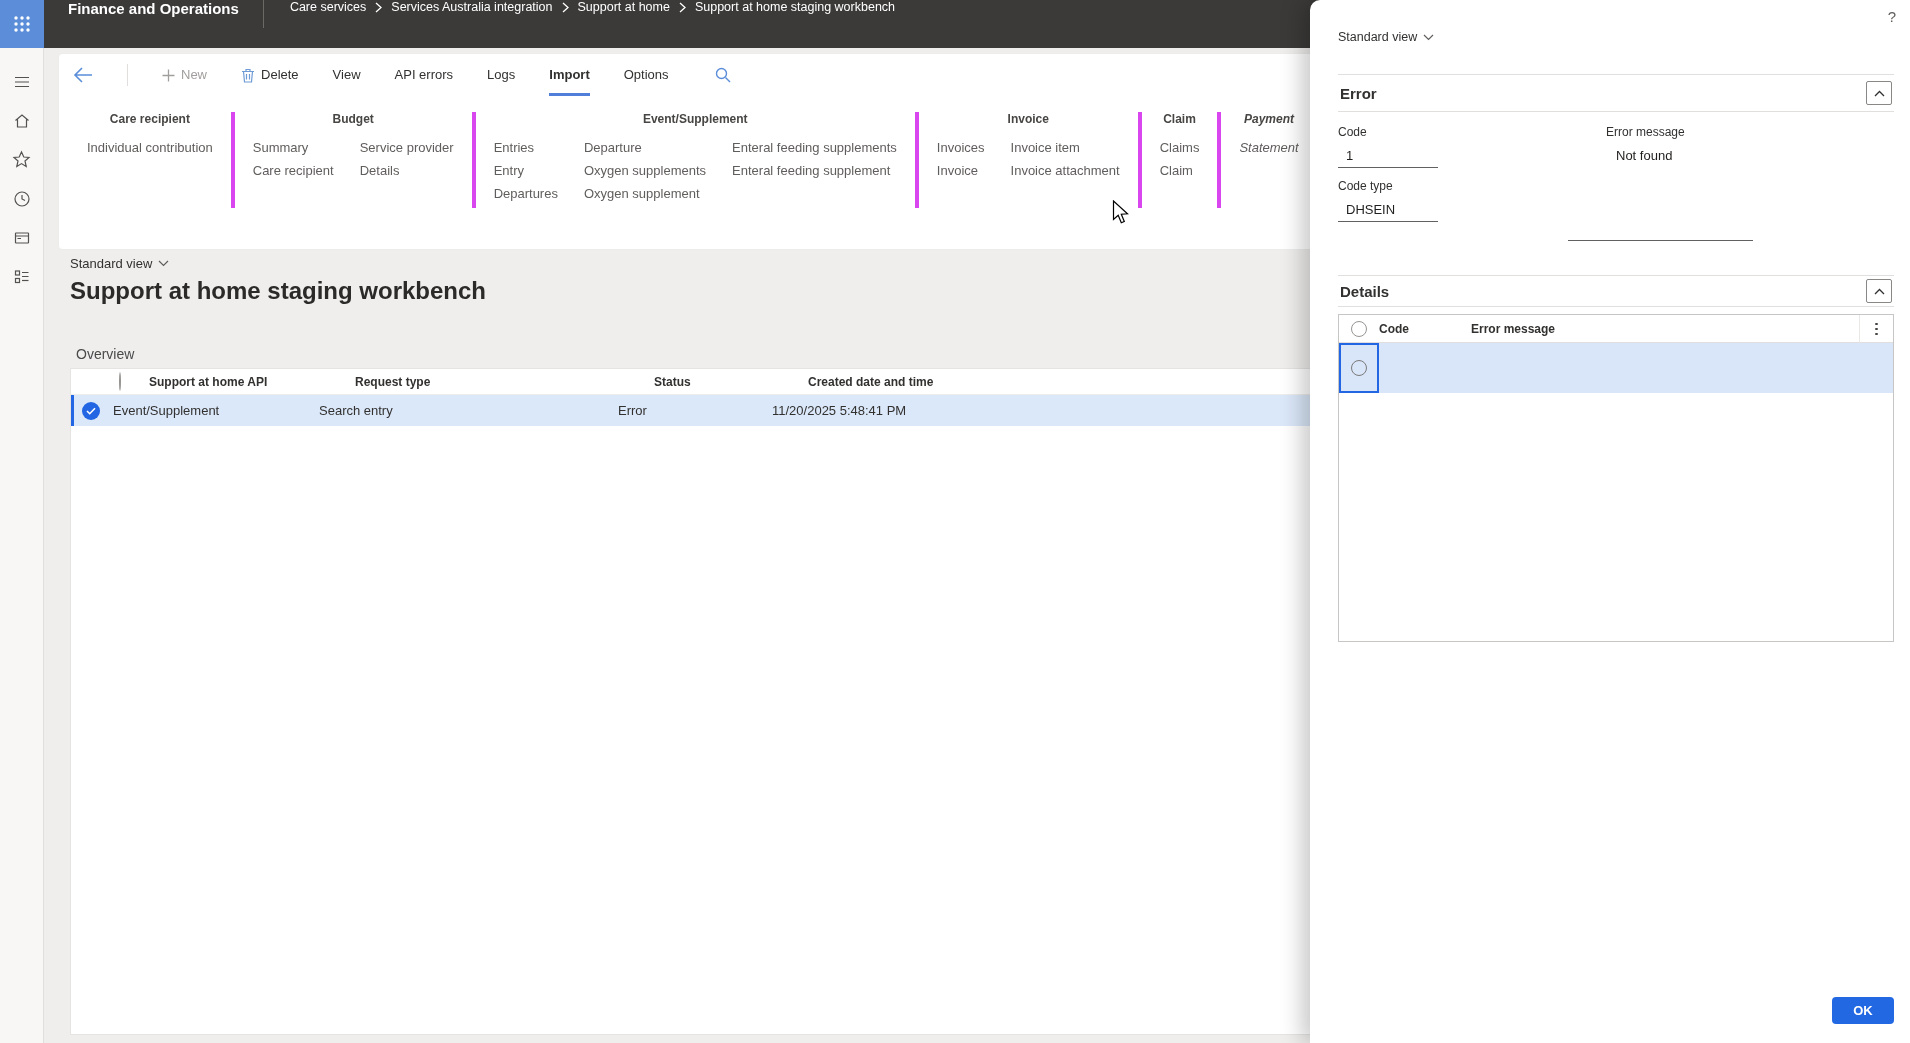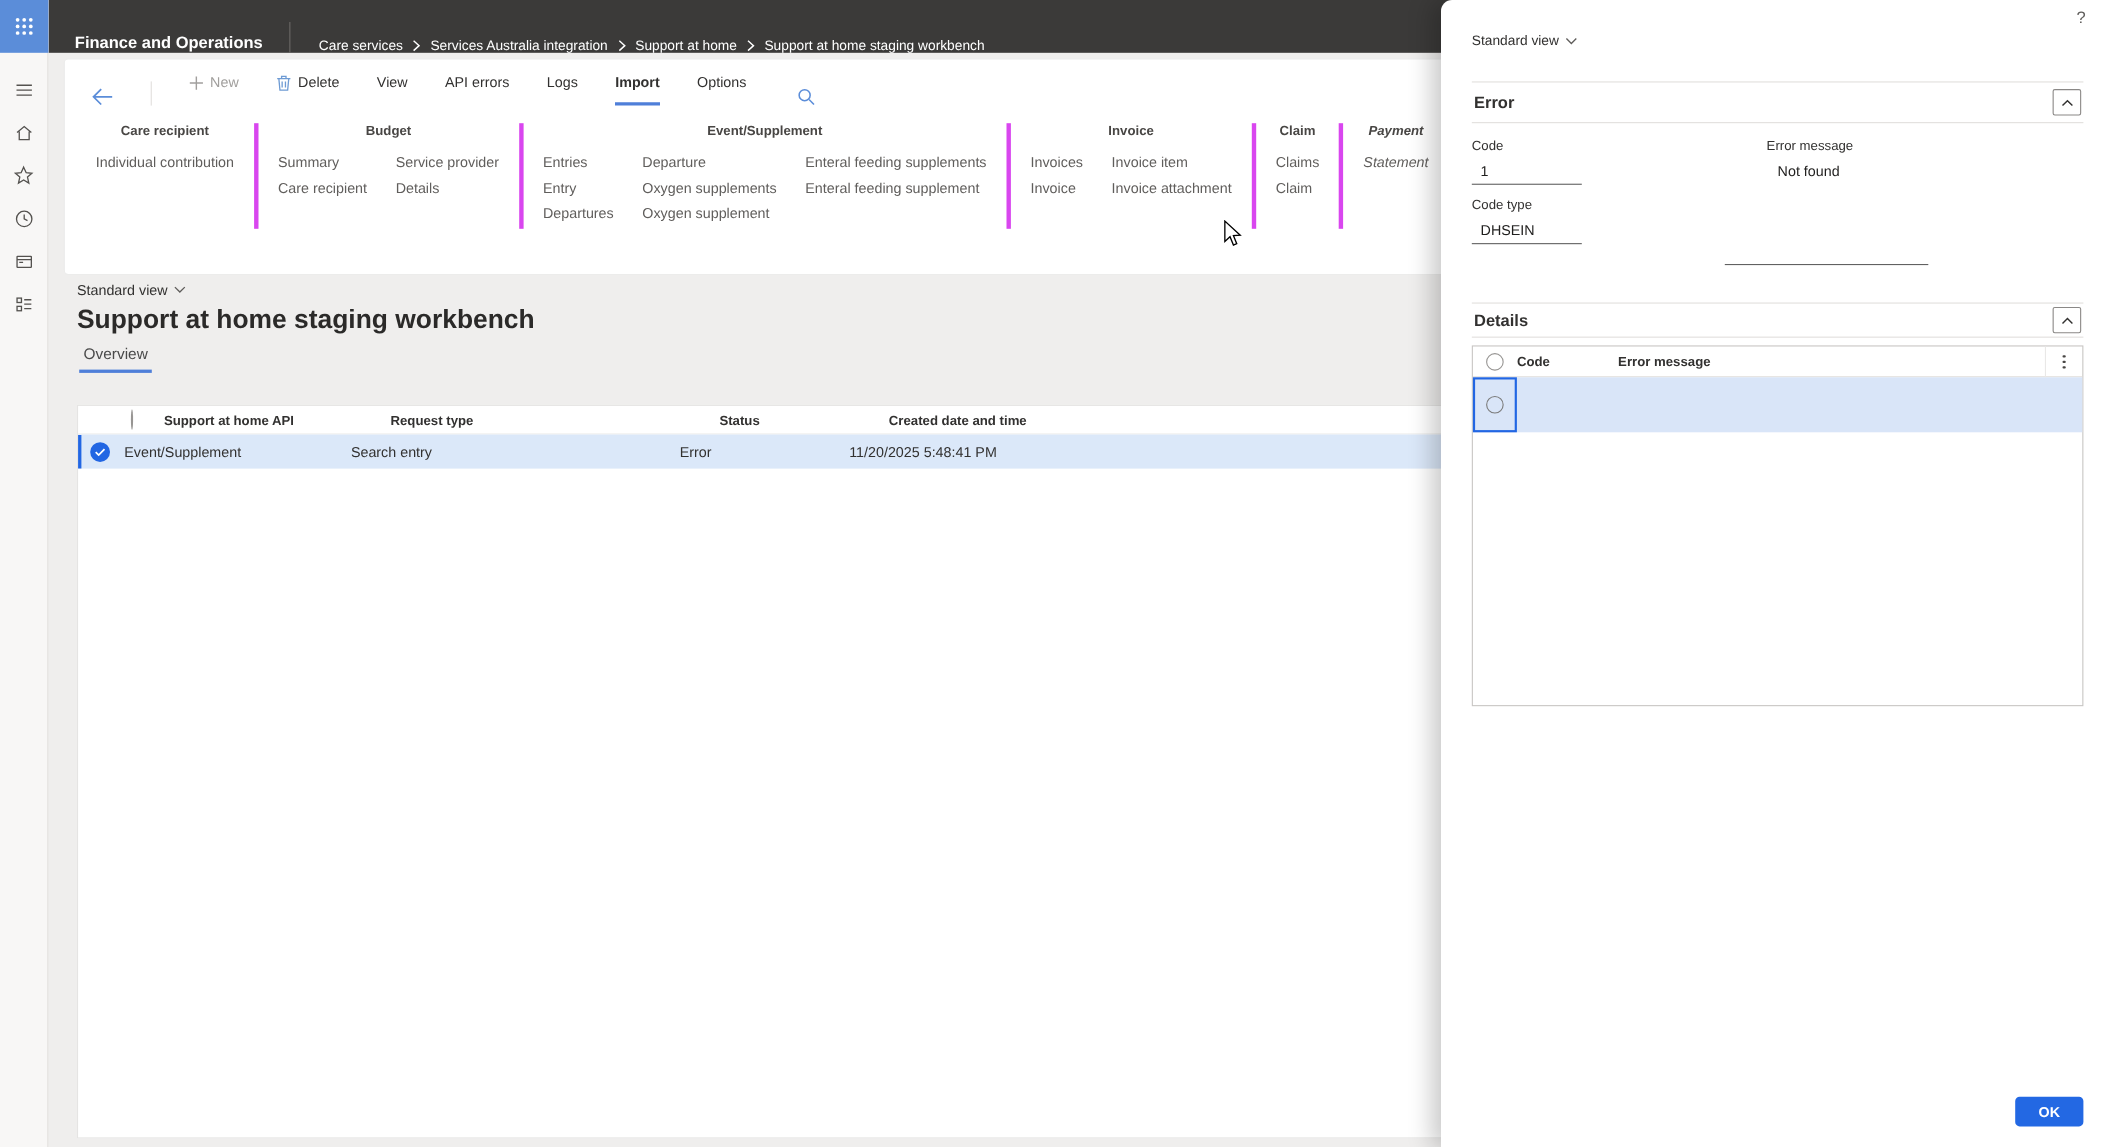--- a/index.html
+++ b/index.html
@@ -15,31 +15,31 @@
   .sidebar { position:absolute; left:0; top:0; width:44px; height:100%;
     background:#f8f7f6; border-right:1px solid #e1dfdd; z-index:3; }
   .apps-btn { width:44px; height:48px; background:#5b8dd9; display:flex;
     align-items:center; justify-content:center; cursor:pointer; }
   .nav-icons { display:flex; flex-direction:column; align-items:center; padding-top:14px; }
   .nav-icon { width:44px; height:39px; display:flex; align-items:center; justify-content:center; cursor:pointer; }
   .nav-icon svg { stroke:#54524f; fill:none; stroke-width:1.2; }
 
   
   .topbar { position:absolute; left:44px; top:0; right:0; height:48px;
-    background:#3b3a39; display:flex; align-items:flex-end; z-index:1; }
+    background:#3b3a39; display:flex; align-items:flex-start; z-index:1; }
   .app-title { color:#fff; font-size:15px; font-weight:700; padding:0 24px; white-space:nowrap; cursor:pointer; }
   .topbar-divider { width:1px; height:28px; background:#6b6966; }
   .breadcrumb { display:flex; align-items:center; gap:8px; padding-left:26px; }
   .crumb { color:#fff; font-size:12.5px; white-space:nowrap; cursor:pointer; }
   .crumb-sep svg { display:block; }
 
   
   .action-pane { position:absolute; left:58px; top:53px; right:0; height:197px;
     background:#fff; border:1px solid #ececeb; border-radius:4px; z-index:0; }
-  .toolbar { display:flex; align-items:flex-end; height:42px; padding-left:24px; gap:34px; }
+  .toolbar { display:flex; align-items:center; height:42px; padding-left:14px; gap:34px; }
   .tb-icon-btn { display:flex; align-items:center; cursor:pointer; }
   .tb-divider { width:1px; height:22px; background:#e1dfdd; }
   .tb-item { font-size:13px; color:#323130; height:42px; line-height:42px; cursor:pointer;
     display:flex; align-items:center; gap:6px; white-space:nowrap; }
   .tb-item.disabled { color:#a19f9d; cursor:default; }
   .tb-item.active-tab { font-weight:700; box-shadow: inset 0 -3px 0 #4f7fd9; }
 
   .ribbon { display:flex; align-items:flex-start; padding-top:16px; }
   .ribbon-group { padding:0 18px; border-right:4px solid #d946ef; min-height:96px; }
   .ribbon-group:last-child { border-right:none;font-style:italic; }
@@ -47,21 +47,21 @@
     margin-bottom:10px; white-space:nowrap; }
   .ribbon-cols { display:flex; gap:26px; }
   .ribbon-col { display:flex; flex-direction:column; }
   .ribbon-item { font-size:13px; color:#605e5c; line-height:23px; white-space:nowrap; cursor:pointer; }
   .rg-care { margin-left:10px; }
 
   
   .page-header { position:absolute; left:70px; top:256px; z-index:0; }
   .view-selector { display:flex; align-items:center; gap:6px; font-size:13px; color:#323130; cursor:pointer; }
   .page-title { font-size:24px; font-weight:600; color:#2b2a29; margin-top:6px; white-space:nowrap; }
-  .page-tabs { margin-top:8px; }
+  .page-tabs { margin-top:40px; }
   .page-tab { display:inline-block; font-size:14px; color:#4a4a4a; padding:0 4px 7px 4px;
     border-bottom:3px solid #4f7fd9; cursor:pointer; margin-left:2px; }
 
   
   .grid-card { position:absolute; left:70px; top:368px; right:0; bottom:8px;
     background:#fff; border:1px solid #e5e4e3; z-index:0; }
   .grid-row { display:grid; grid-template-columns:42px 206px 299px 154px 1fr; align-items:center; }
   .grid-head { height:26px; border-bottom:1px solid #ededec;padding-left:36px; }
   .grid-head .col-label { font-size:12px; font-weight:700; color:#323130; white-space:nowrap; cursor:pointer; }
   .radio-circle { width:16px; height:16px; border:1px solid #979593; border-radius:50%;

